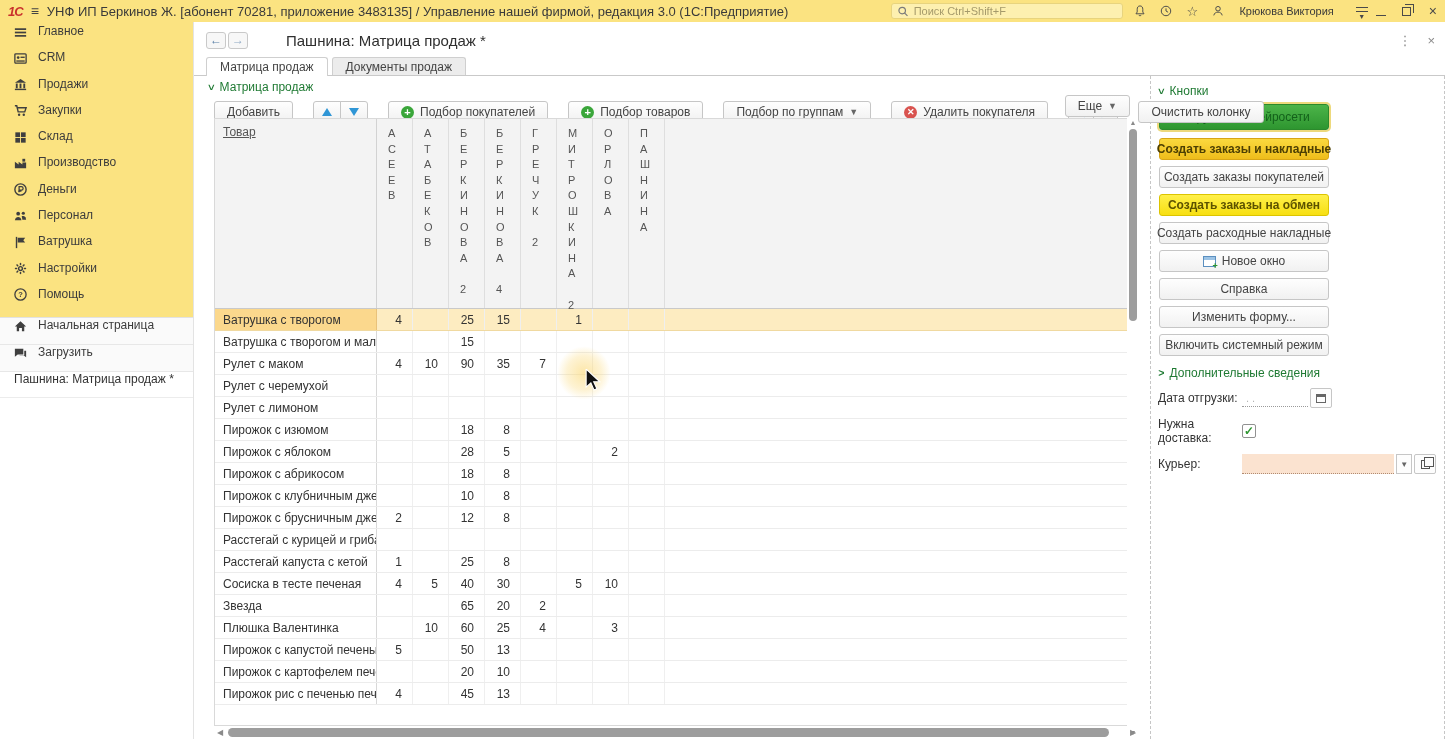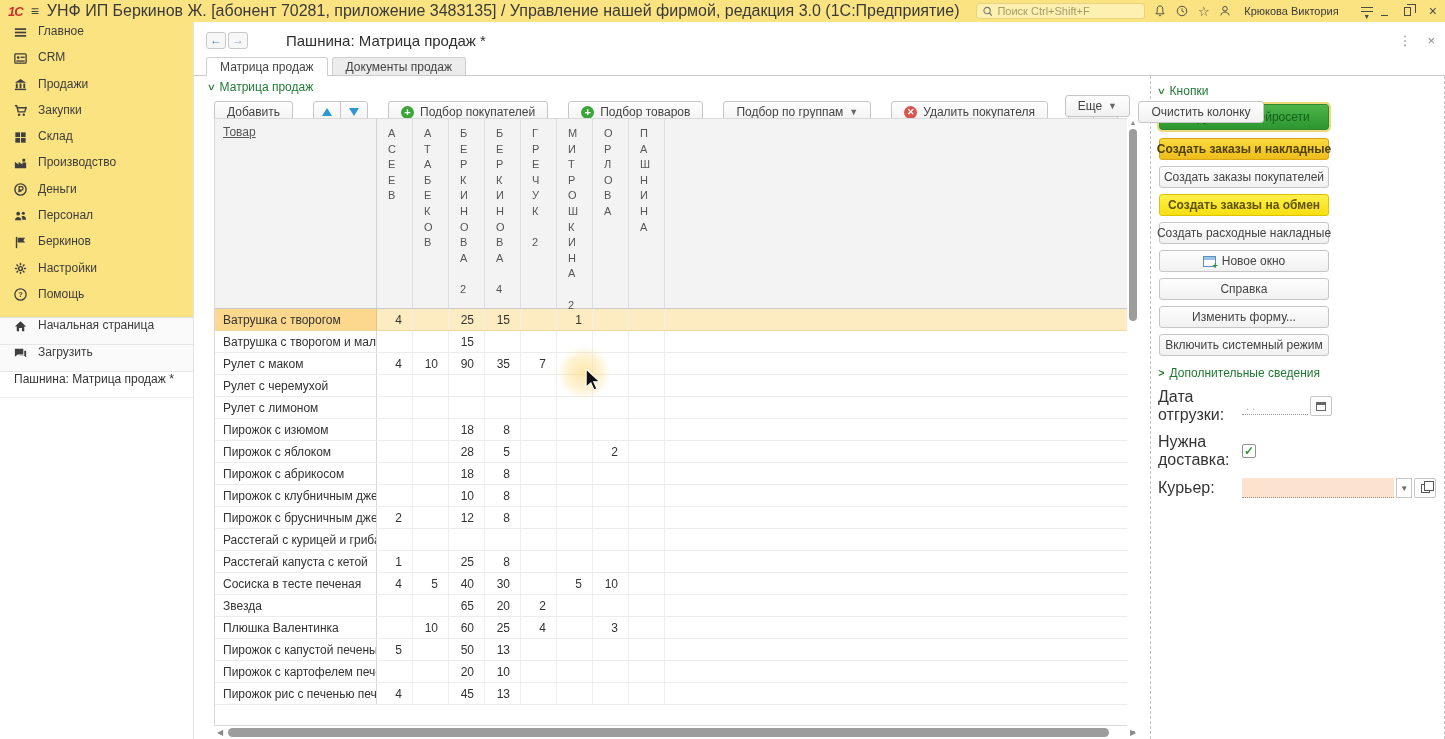--- a/index.html
+++ b/index.html
@@ -7,21 +7,21 @@
   .app {
     position:relative; width:1445px; height:739px; overflow:hidden;
     background:#fff; font-family:"Liberation Sans", sans-serif; font-size:12px; color:#333;
   }
   
   .titlebar {
     height:22px; background:#fbe381; display:flex; align-items:center; padding:0 8px; gap:8px;
   }
   .logo1c { color:#c9302c; font-weight:bold; font-style:italic; font-size:13px; letter-spacing:-1px; }
   .tb-burger { font-size:14px; color:#444; line-height:1; }
-  .tb-title { font-size:16px; color:#3a3a3a; white-space:nowrap; }
+  .tb-title { font-size:13px; color:#3a3a3a; white-space:nowrap; }
   .tb-spacer { flex:1; }
   .tb-search {
     display:flex; align-items:center; gap:5px; width:232px; height:16px;
     background:#fdf0b0; border:1px solid #e8d47e; border-radius:3px; padding:0 6px;
   }
   .tb-search input {
     border:none; outline:none; background:transparent; width:100%;
     font-family:"Liberation Sans",sans-serif; font-size:11px; color:#333;
   }
   .tb-search input::placeholder { color:#a59a6b; }
@@ -132,21 +132,21 @@
     height:26px; background:linear-gradient(#4cb449,#2e9630); color:#13611a; font-weight:normal;
     border:1px solid #2c8a2c; box-shadow:0 0 0 2px #edd97c; margin-bottom:8px;
   }
   .rbtn.gold { background:linear-gradient(#fbd93e,#eebd1b); border-color:#d8a616; color:#4c3f03; font-weight:bold; }
   .rbtn.yellow { background:linear-gradient(#fff04a,#f7df12); border-color:#dcc400; color:#5c5200; font-weight:bold; }
   .ico-newwin { position:relative; width:13px; height:11px; border:1px solid #5b8fbf; background:#fff; }
   .ico-newwin::before { content:""; position:absolute; left:0; top:0; right:0; height:3px; background:#9cc3e5; }
   .ico-newwin::after { content:"+"; position:absolute; right:-3px; bottom:-5px; color:#2e9630; font-weight:bold; font-size:9px; }
   .grp-extra { margin:10px 0 8px 0; }
   .fieldrow { display:flex; align-items:center; margin-bottom:9px; }
-  .flabel { width:84px; color:#333; font-size:16px; flex-shrink:0; }
+  .flabel { width:84px; color:#333; font-size:12px; flex-shrink:0; }
   .date-input { width:66px; height:18px; border-bottom:1px dotted #9a9a9a; color:#b5b5b5; font-size:11px; padding:3px 2px 0 4px; }
   .sq-btn { width:22px; height:20px; border:1px solid #c6c6c6; border-radius:2px; background:#fdfdfd; display:flex; align-items:center; justify-content:center; margin-left:2px; }
   .ico-cal { width:10px; height:9px; border:1px solid #666; border-top:3px solid #666; }
   .checkbox { width:14px; height:14px; border:1px solid #919191; border-radius:2px; background:#fff; color:#2e9630; font-size:12px; font-weight:bold; line-height:12px; text-align:center; }
   .courier-input { width:153px; height:20px; background:#fbe3d0; border-bottom:1px dotted #b08b72; }
   .combo-btn { width:16px; height:20px; border:1px solid #c6c6c6; background:#fdfdfd; color:#666; font-size:8px; display:flex; align-items:center; justify-content:center; margin-left:2px; }
   .ico-open { position:relative; width:9px; height:9px; border:1px solid #555; }
   .ico-open::before { content:""; position:absolute; left:2px; top:-4px; width:8px; height:8px; border:1px solid #555; background:#fdfdfd; }
 
   
@@ -288,21 +288,21 @@
             </span>
             <span class="lbl">Персонал</span>
           </div>
           <div class="side-item">
             <span class="ic">
               <svg width="15" height="15" viewBox="0 0 16 16" fill="#3f3f3f" stroke="#3f3f3f">
                 <rect x="3" y="2" width="1.5" height="12" stroke="none"></rect>
                 <path d="M5 3 H13 L11 5.5 L13 8 H5 Z" stroke="none"></path>
               </svg>
             </span>
-            <span class="lbl">Беркинов</span>
+            <span class="lbl">Ватрушка</span>
           </div>
           <div class="side-item">
             <span class="ic">
               <svg width="15" height="15" viewBox="0 0 16 16" fill="#3f3f3f" stroke="#3f3f3f">
                 <circle cx="8" cy="8" r="2" fill="none" stroke-width="1.5"></circle>
                 <g stroke-width="1.5">
                   <line x1="8" y1="2" x2="8" y2="4.5"></line>
                   <line x1="8" y1="11.5" x2="8" y2="14"></line>
                   <line x1="2" y1="8" x2="4.5" y2="8"></line>
                   <line x1="11.5" y1="8" x2="14" y2="8"></line>

